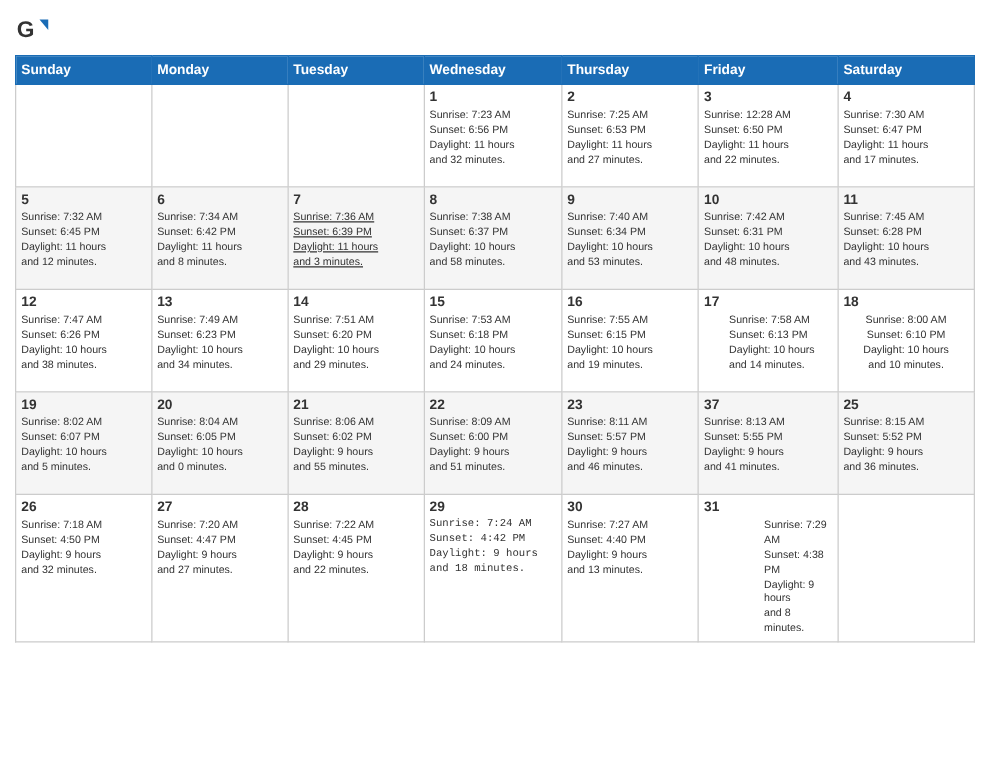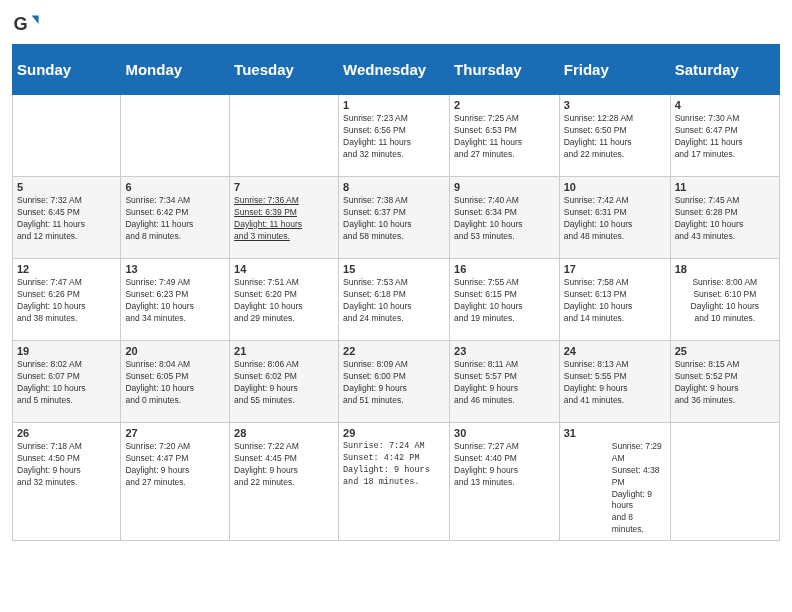--- a/index.html
+++ b/index.html
@@ -54,23 +54,23 @@
       color: #555;
     }
     .calendar {
       width: 100%;
       border-collapse: collapse;
       font-size: 9.5px;
     }
     .calendar thead tr th {
       background: #1a6cb5;
       color: #fff;
-      padding: 16px 4px;
+      padding: 5px 4px;
       text-align: left;
-      font-size: 15px;
+      font-size: 11px;
       font-weight: bold;
       border: 1px solid #1a6cb5;
     }
     .calendar tbody tr td {
       vertical-align: top;
       padding: 4px 4px;
       border: 1px solid #ccc;
       width: 113px;
       height: 82px;
       color: #333;
@@ -242,21 +242,21 @@
           </td>
           <td>
             <div class="day-number">16</div>
             <div class="day-info" style="white-space: pre-line;">Sunrise: 7:55 AM
 Sunset: 6:15 PM
 Daylight: 10 hours
 and 19 minutes.</div>
           </td>
           <td>
             <div class="day-number">17</div>
-            <div class="day-info" style="white-space: pre-line;">Sunrise: 7:58 AM
+            <div class="day-info" style="white-space: pre-line; margin-left: 20px;">Sunrise: 7:58 AM
 Sunset: 6:13 PM
 Daylight: 10 hours
 and 14 minutes.</div>
           </td>
           <td>
             <div class="day-number">18</div>
             <div class="day-info" style="white-space: pre-line; text-align: center;">Sunrise: 8:00 AM
 Sunset: 6:10 PM
 Daylight: 10 hours
 and 10 minutes.</div>
@@ -292,21 +292,21 @@
 and 51 minutes.</div>
           </td>
           <td>
             <div class="day-number">23</div>
             <div class="day-info" style="white-space: pre-line;">Sunrise: 8:11 AM
 Sunset: 5:57 PM
 Daylight: 9 hours
 and 46 minutes.</div>
           </td>
           <td>
-            <div class="day-number">24</div>
+            <div class="day-number">37</div>
             <div class="day-info" style="white-space: pre-line;">Sunrise: 8:13 AM
 Sunset: 5:55 PM
 Daylight: 9 hours
 and 41 minutes.</div>
           </td>
           <td>
             <div class="day-number">25</div>
             <div class="day-info" style="white-space: pre-line;">Sunrise: 8:15 AM
 Sunset: 5:52 PM
 Daylight: 9 hours

